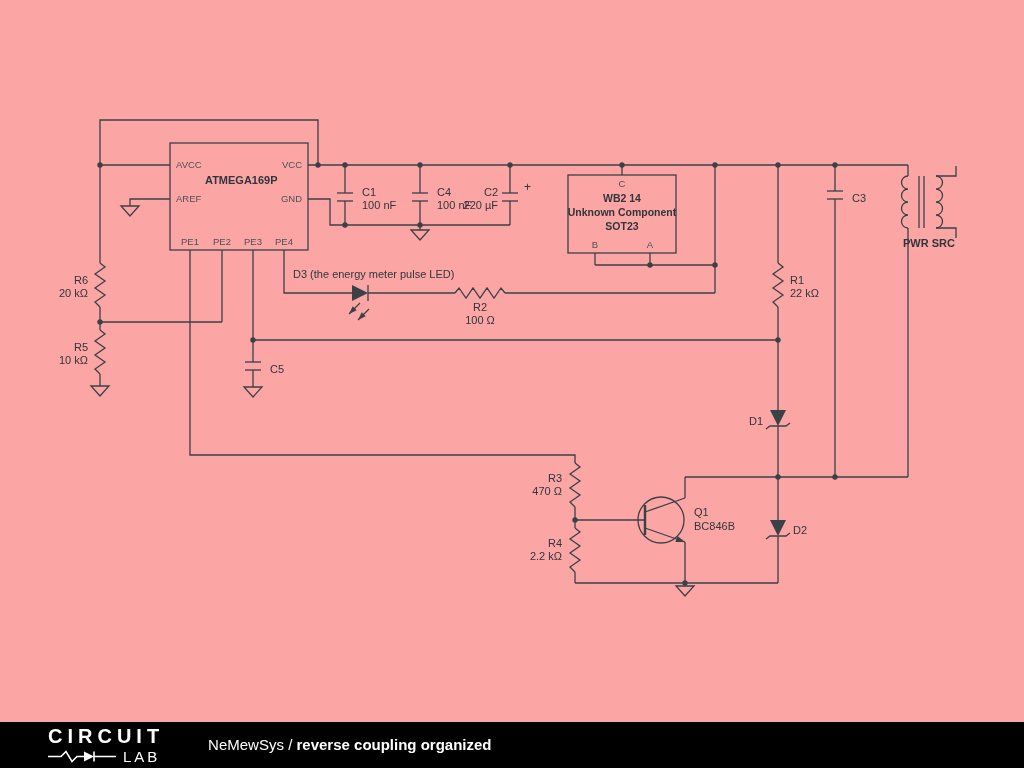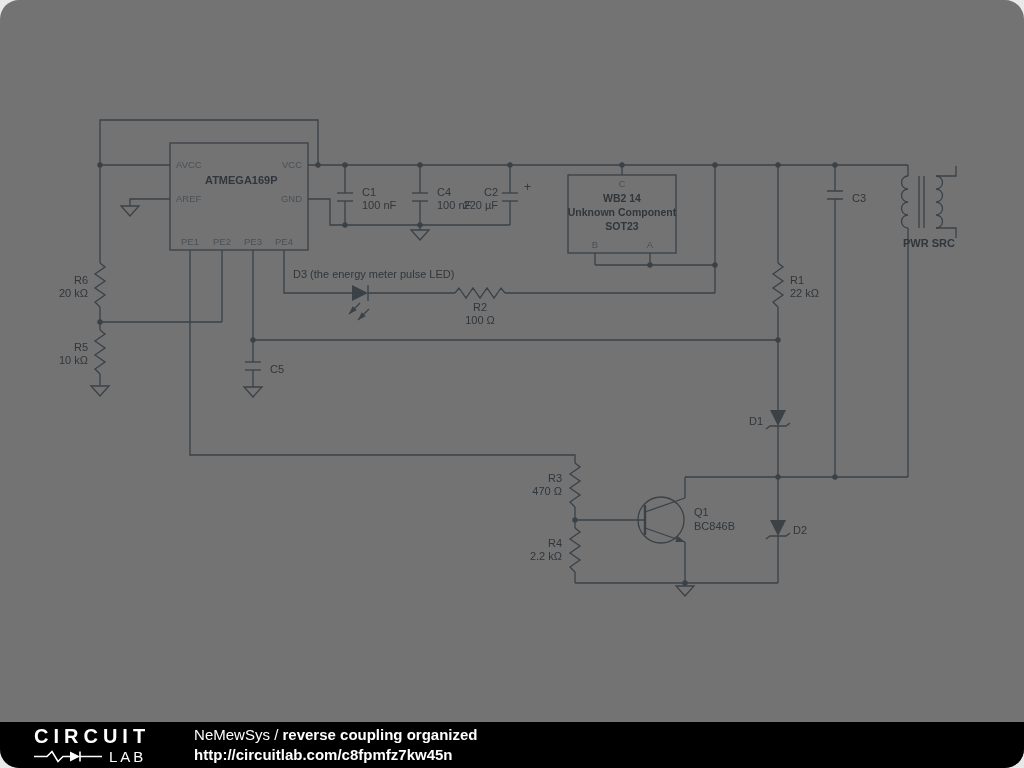--- a/index.html
+++ b/index.html
@@ -1,31 +1,31 @@
 <!DOCTYPE html>
 <html><head>
 <meta charset="utf-8">
 <style>
   html,body { margin:0; padding:0; background:#e9e9e9; }
-  .page { position:relative; width:1024px; height:768px; background:#737373; overflow:hidden;
-          font-family:"Liberation Sans", sans-serif;border-radius:19px; }
+  .page { position:relative; width:1024px; height:768px; background:#fca5a5; overflow:hidden;
+          font-family:"Liberation Sans", sans-serif; }
   svg.schematic { position:absolute; left:0; top:0; }
   .wire  { fill:none; stroke:#3a4147; stroke-width:1.3; }
   .sym   { fill:none; stroke:#3a4147; stroke-width:1.3; }
   .thick { fill:none; stroke:#3a4147; stroke-width:2.4; }
   .fil   { fill:#3a4147; stroke:none; }
   .dot   { fill:#3a4147; stroke:none; }
   text   { font-family:"Liberation Sans", sans-serif; font-size:11px; fill:#30363b; }
   .pin   { font-size:9.5px; fill:#4a5157; }
   .b     { font-weight:bold; }
   .wbtxt { font-size:10.5px; font-weight:bold; }
   .plus  { font-size:12px; }
 
   .footer { position:absolute; left:0; top:722px; width:1024px; height:46px; background:#000000;
-            display:flex; align-items:center; box-sizing:border-box; padding-left:34px; gap:44px;
+            display:flex; align-items:center; box-sizing:border-box; padding-left:48px; gap:44px;
             color:#ffffff; }
   .logo { display:flex; flex-direction:column; }
   .logo-top { font-size:20px; font-weight:bold; letter-spacing:5px; line-height:1; }
   .logo-bottom { display:flex; align-items:center; gap:5px; margin-top:2px; }
   .logo-lab { font-size:15px; font-weight:normal; letter-spacing:3px; }
   .meta { display:flex; flex-direction:column; gap:2px; font-size:15px; line-height:1.2; }
   .bold { font-weight:bold; }
 </style>
 </head>
 <body>
@@ -252,17 +252,16 @@
       <svg width="70" height="13" viewBox="0 0 70 13">
         <path d="M0,6.5 H13 L18,1.5 L24,11.5 L29,6.5 H36" fill="none" stroke="#ffffff" stroke-width="1.6"></path>
         <polygon points="36,1.5 36,11.5 46,6.5" fill="#ffffff"></polygon>
         <path d="M46,1.5 V11.5 M46,6.5 H68" fill="none" stroke="#ffffff" stroke-width="1.6"></path>
       </svg>
       <span class="logo-lab">LAB</span>
     </div>
   </div>
   <div class="meta">
     <div><span>NeMewSys</span><span> / </span><span class="bold">reverse coupling organized</span></div>
-    <div class="bold">http://circuitlab.com/c8fpmfz7kw45n</div>
   </div>
 </div>
 
 </div>
 
 </body></html>

